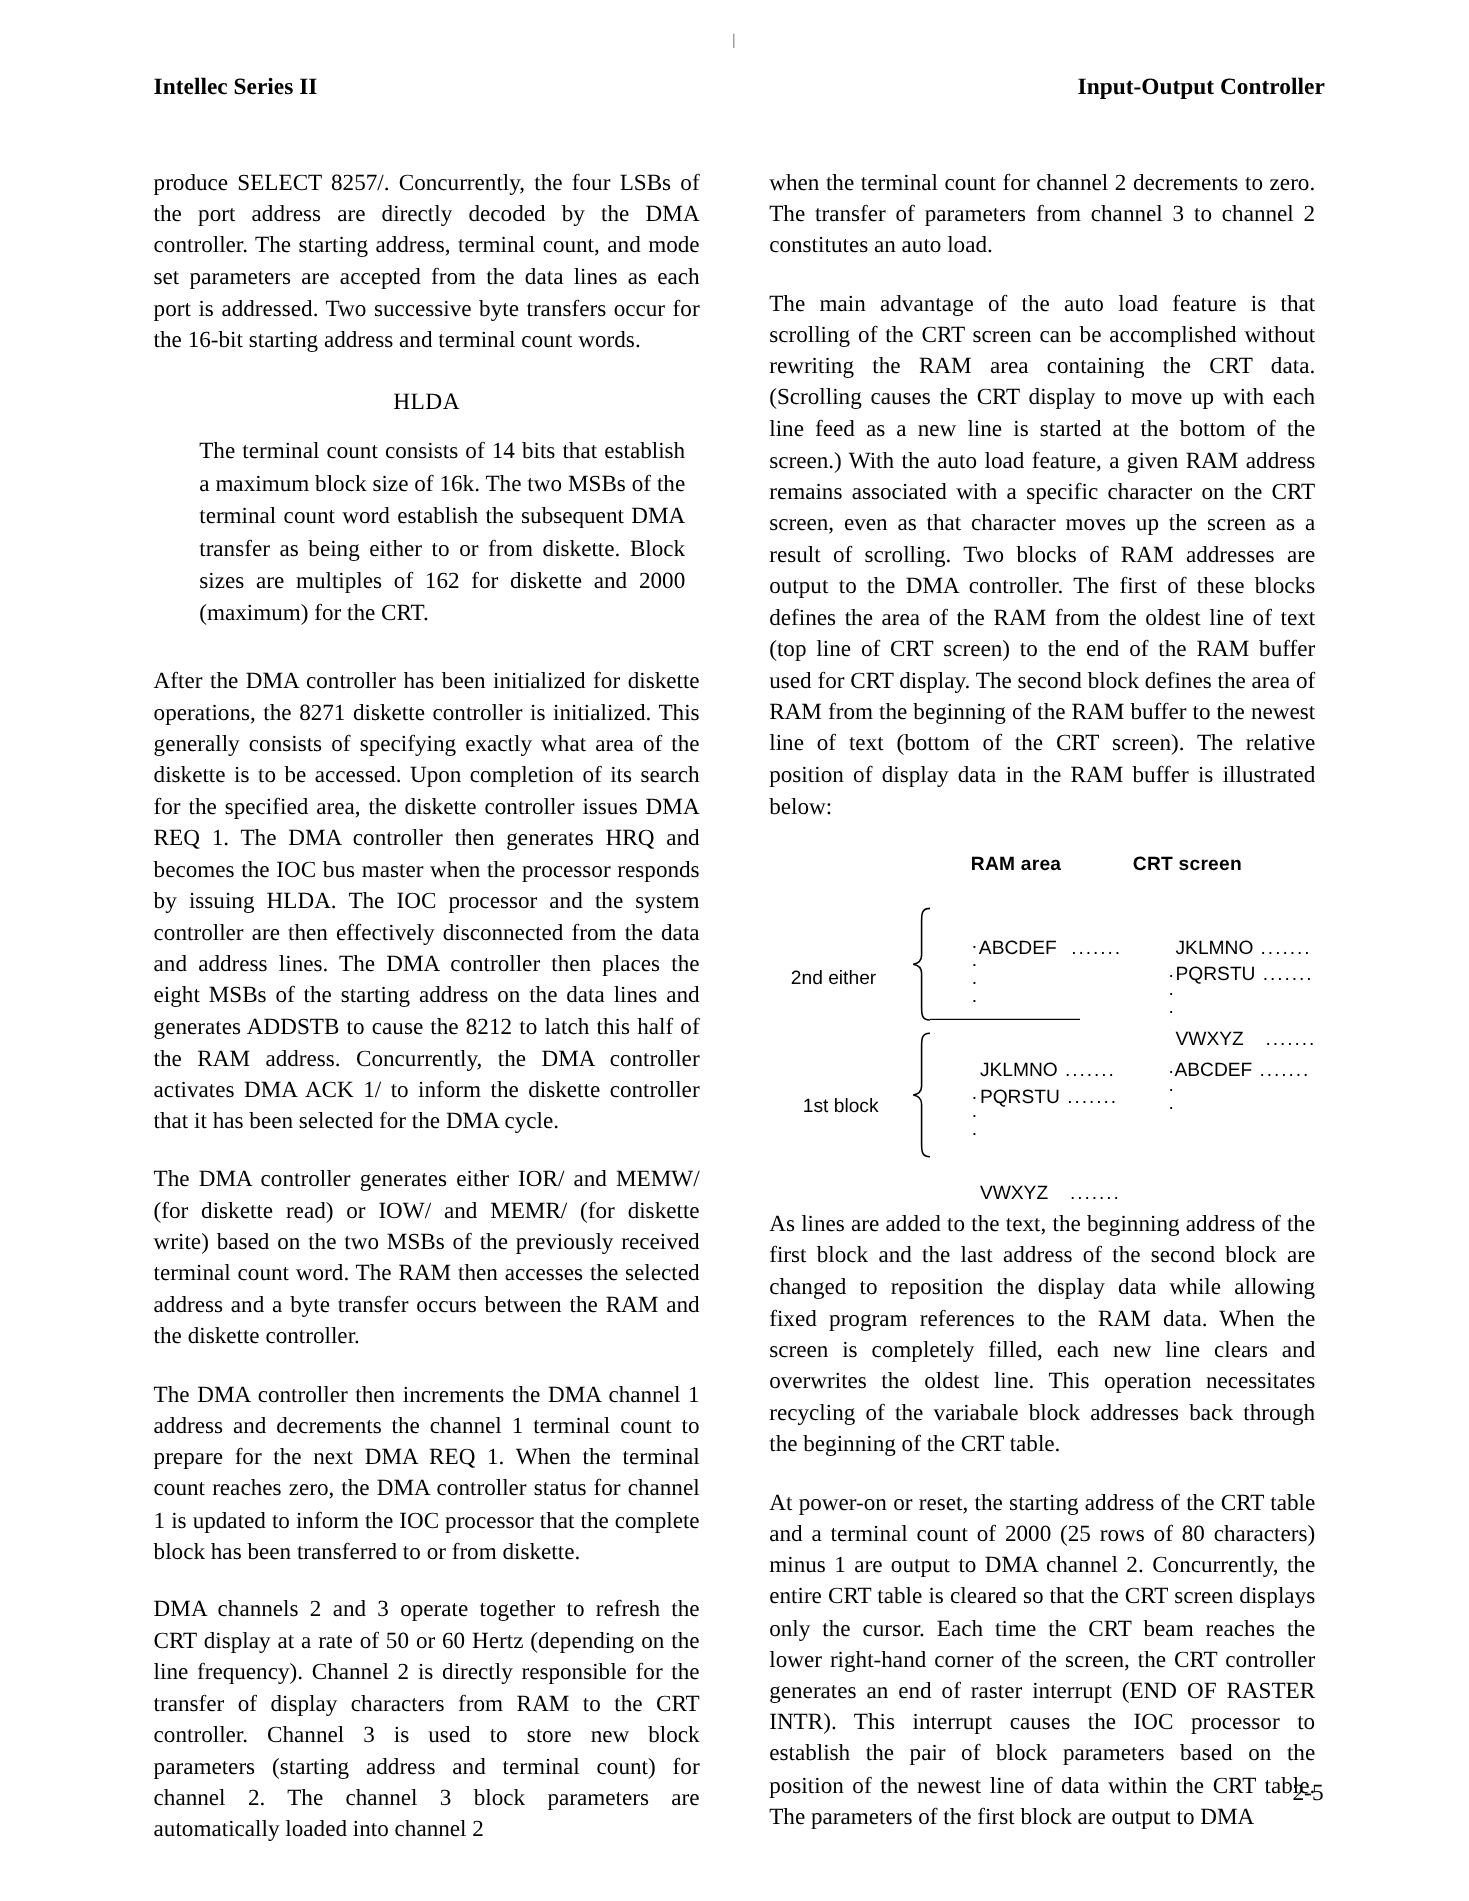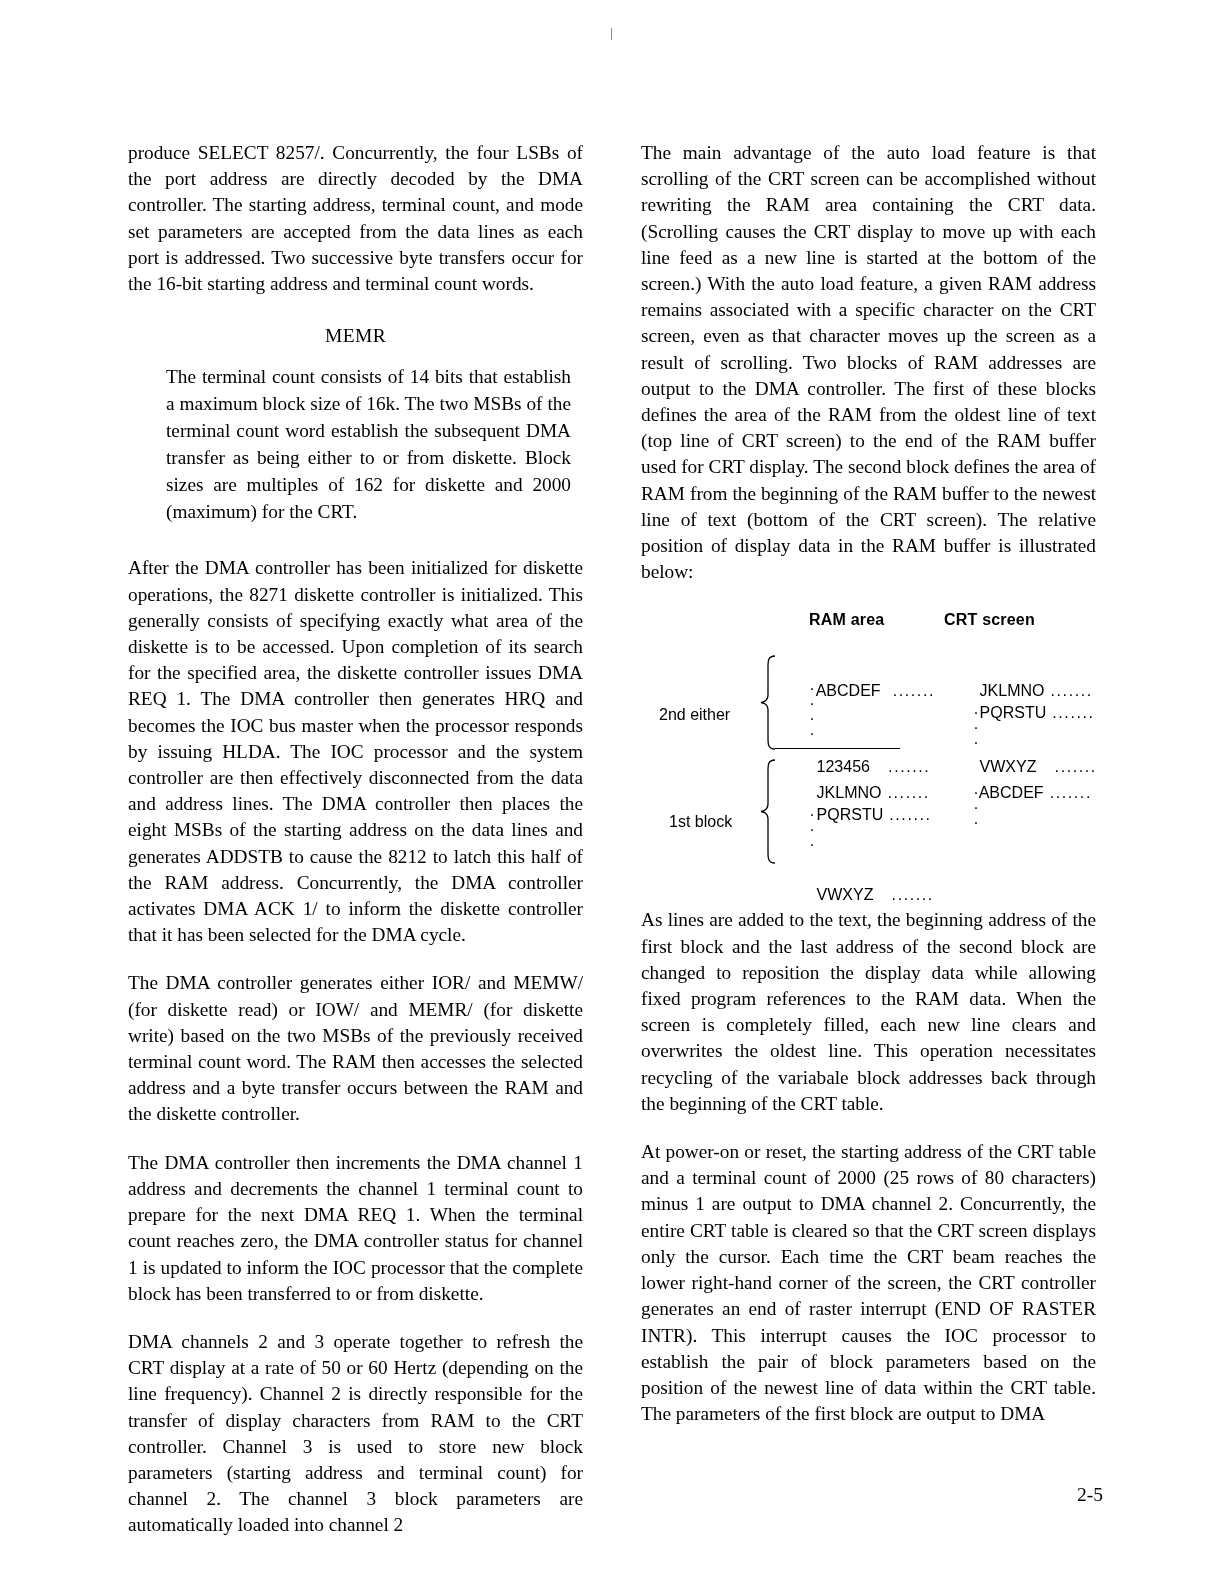--- a/index.html
+++ b/index.html
@@ -155,36 +155,41 @@
     font-family: "Liberation Serif", serif;
   }
 </style>
 </head>
 <body>
 
 <div class="page">
 
   <div class="tick"></div>
 
+  <div class="header">
+    <div class="header-left">Intellec Series II</div>
+    <div class="header-right">Input-Output Controller</div>
+  </div>
 
   <div class="col col-left">
     <p>produce SELECT 8257/. Concurrently, the four LSBs of the port address are directly decoded by the DMA controller. The starting address, terminal count, and mode set parameters are accepted from the data lines as each port is addressed. Two successive byte transfers occur for the 16-bit starting address and terminal count words.</p>
 
     <div class="note-block">
-      <div class="note-title">MEMR</div>
+      <div class="note-title">HLDA</div>
       <div class="note-body">The terminal count consists of 14 bits that establish a maximum block size of 16k. The two MSBs of the terminal count word establish the subsequent DMA transfer as being either to or from diskette. Block sizes are multiples of 162 for diskette and 2000 (maximum) for the CRT.</div>
     </div>
 
     <p>After the DMA controller has been initialized for diskette operations, the 8271 diskette controller is initialized. This generally consists of specifying exactly what area of the diskette is to be accessed. Upon completion of its search for the specified area, the diskette controller issues DMA REQ 1. The DMA controller then generates HRQ and becomes the IOC bus master when the processor responds by issuing HLDA. The IOC processor and the system controller are then effectively disconnected from the data and address lines. The DMA controller then places the eight MSBs of the starting address on the data lines and generates ADDSTB to cause the 8212 to latch this half of the RAM address. Concurrently, the DMA controller activates DMA ACK 1/ to inform the diskette controller that it has been selected for the DMA cycle.</p>
     <p>The DMA controller generates either IOR/ and MEMW/ (for diskette read) or IOW/ and MEMR/ (for diskette write) based on the two MSBs of the previously received terminal count word. The RAM then accesses the selected address and a byte transfer occurs between the RAM and the diskette controller.</p>
     <p>The DMA controller then increments the DMA channel 1 address and decrements the channel 1 terminal count to prepare for the next DMA REQ 1. When the terminal count reaches zero, the DMA controller status for channel 1 is updated to inform the IOC processor that the complete block has been transferred to or from diskette.</p>
     <p>DMA channels 2 and 3 operate together to refresh the CRT display at a rate of 50 or 60 Hertz (depending on the line frequency). Channel 2 is directly responsible for the transfer of display characters from RAM to the CRT controller. Channel 3 is used to store new block parameters (starting address and terminal count) for channel 2. The channel 3 block parameters are automatically loaded into channel 2</p>
   </div>
 
   <div class="col col-right">
+    <p>when the terminal count for channel 2 decrements to zero. The transfer of parameters from channel 3 to channel 2 constitutes an auto load.</p>
     <p>The main advantage of the auto load feature is that scrolling of the CRT screen can be accomplished without rewriting the RAM area containing the CRT data. (Scrolling causes the CRT display to move up with each line feed as a new line is started at the bottom of the screen.) With the auto load feature, a given RAM address remains associated with a specific character on the CRT screen, even as that character moves up the screen as a result of scrolling. Two blocks of RAM addresses are output to the DMA controller. The first of these blocks defines the area of the RAM from the oldest line of text (top line of CRT screen) to the end of the RAM buffer used for CRT display. The second block defines the area of RAM from the beginning of the RAM buffer to the newest line of text (bottom of the CRT screen). The relative position of display data in the RAM buffer is illustrated below:</p>
 
     <div class="figure">
 
       <div class="fig-head ram">RAM area</div>
       <div class="fig-head crt">CRT screen</div>
 
       <div class="blk-label second">2nd either</div>
       <div class="blk-label first">1st block</div>
 
@@ -200,23 +205,20 @@
         </svg>
       </div>
 
       <div class="divider d1"></div>
 
       <div class="fig-row fig-col-ram" style="top:44px;">
         <span>ABCDEF</span><span class="dots">&nbsp;&nbsp;.......</span>
       </div>
       <div class="vdots" style="left:166px; top:70px;">.<br>.<br>.<br>.</div>
 
-      <div class="fig-row fig-col-ram" style="top:120px;">
-        <span>123456</span><span class="dots">&nbsp;&nbsp;&nbsp;.......</span>
-      </div>
 
       <div class="fig-row fig-col-ram" style="top:146px;">
         <span>JKLMNO</span><span class="dots">&nbsp;.......</span>
       </div>
       <div class="fig-row fig-col-ram" style="top:168px;">
         <span>PQRSTU</span><span class="dots">&nbsp;.......</span>
       </div>
       <div class="vdots" style="left:166px; top:196px;">.<br>.<br>.</div>
 
       <div class="fig-row fig-col-ram" style="top:248px;">

